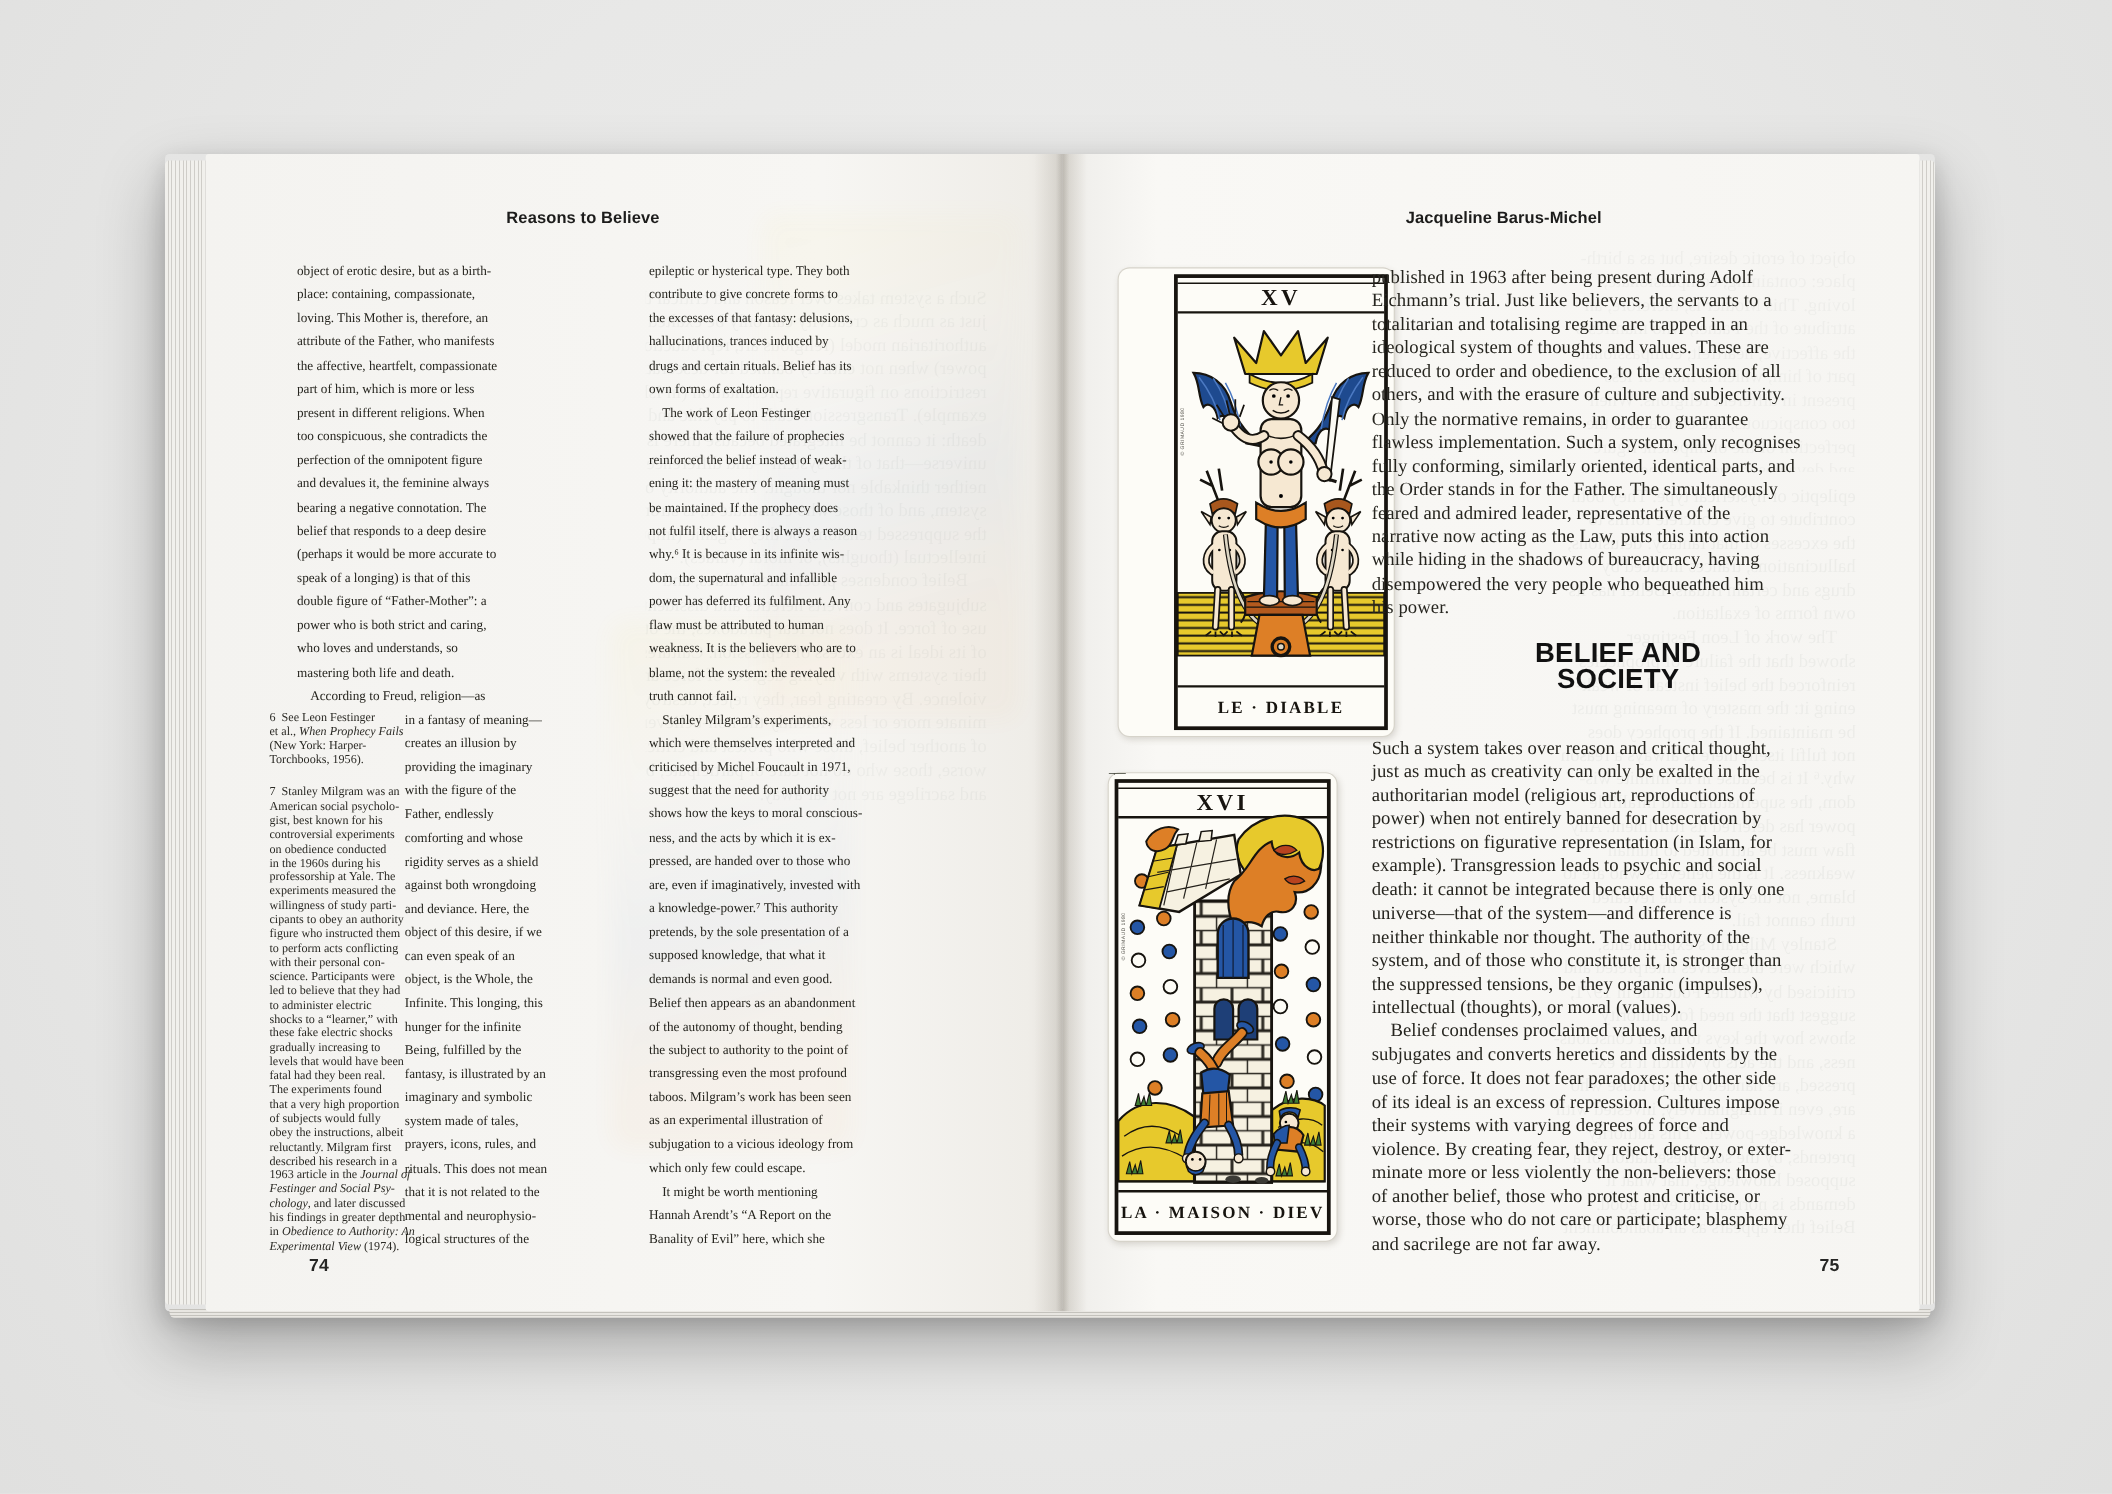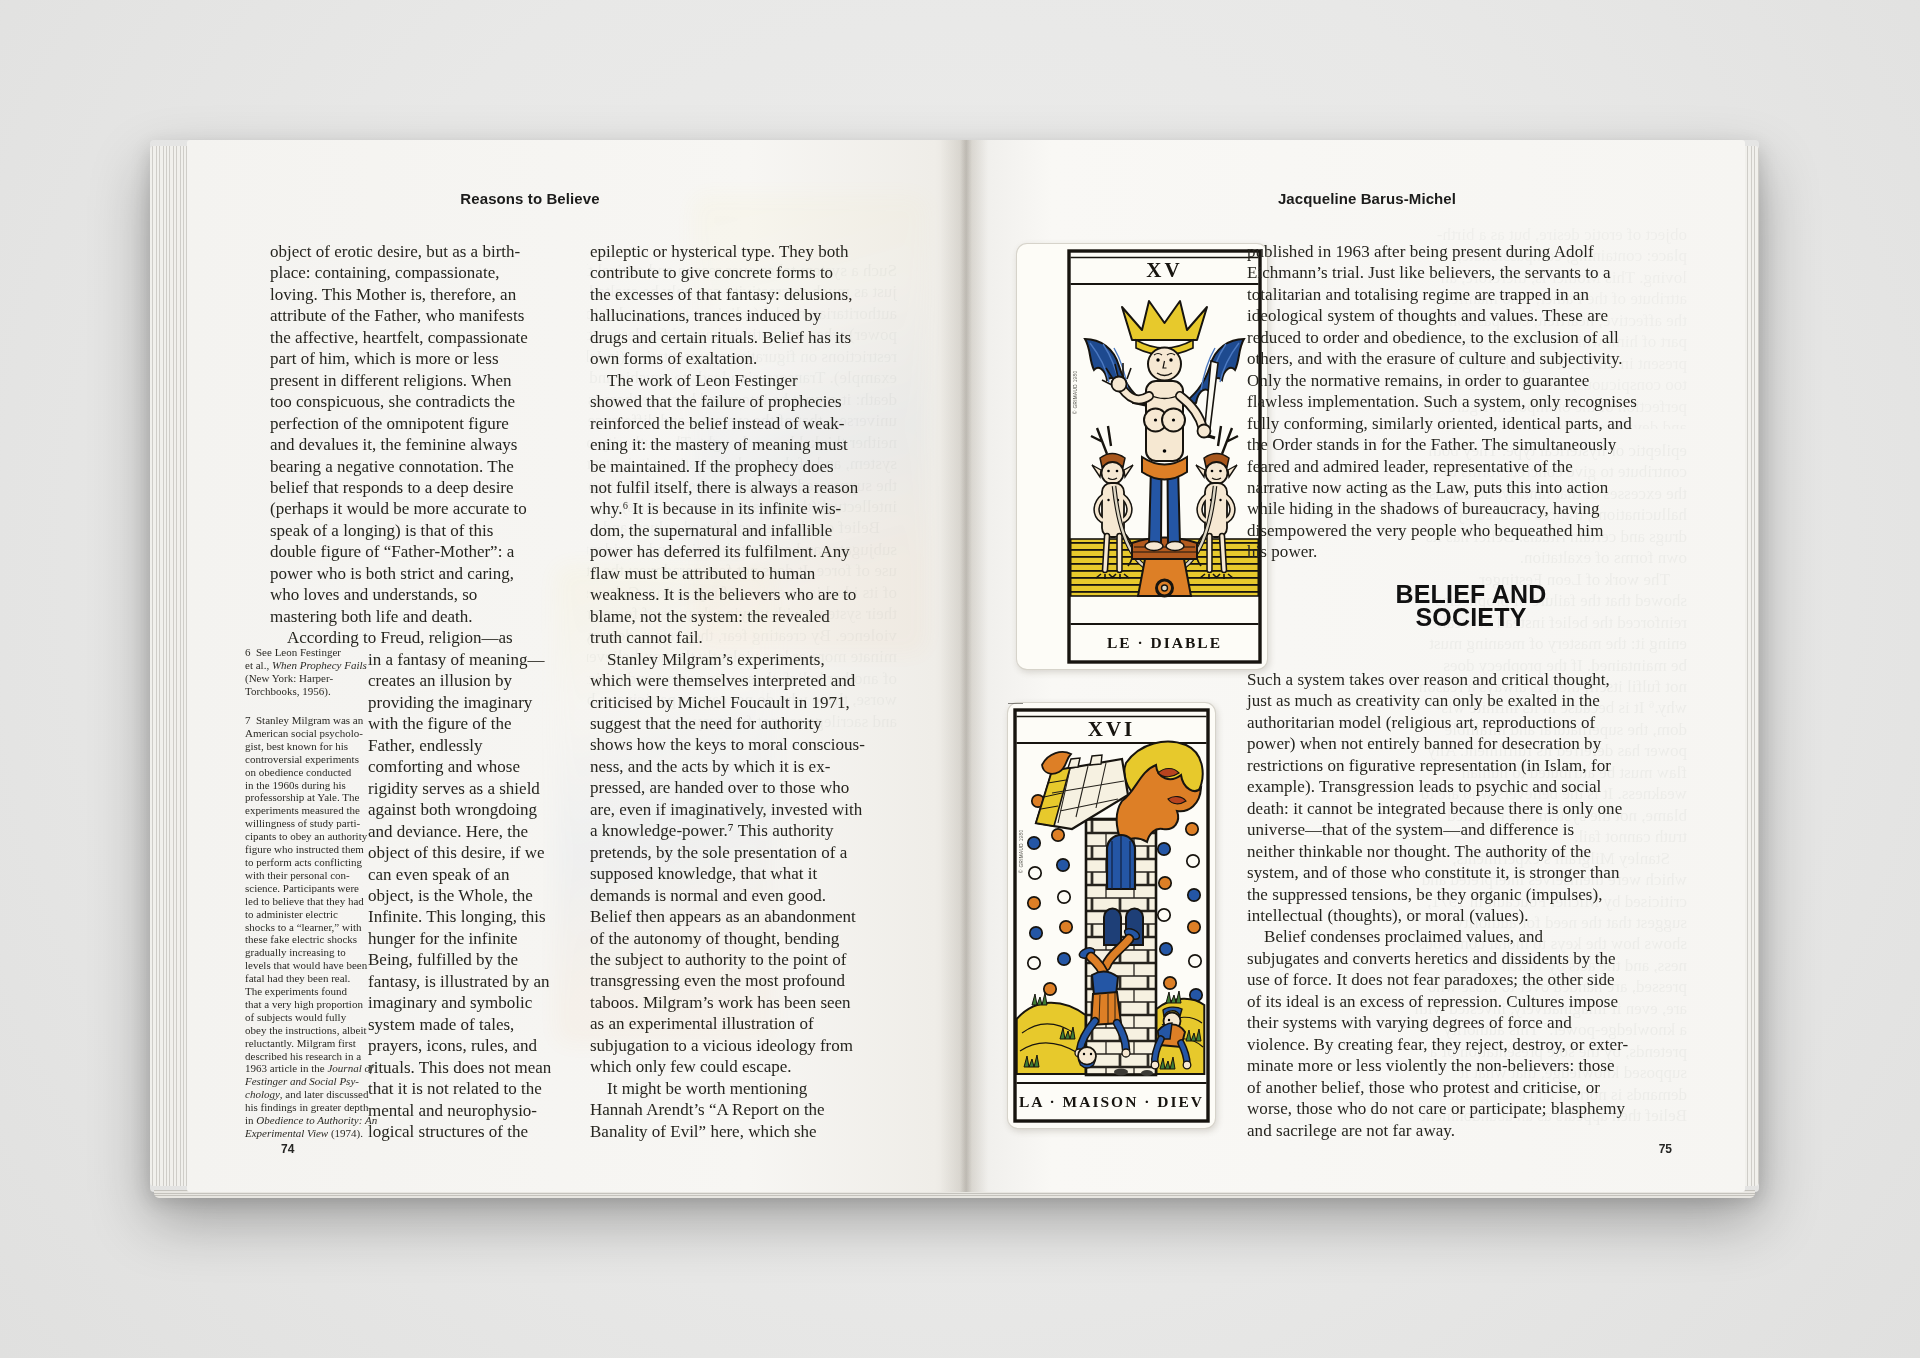--- a/index.html
+++ b/index.html
@@ -16,26 +16,26 @@
         background:repeating-linear-gradient(0deg,#e8e6e1 0 1.6px,#c4c2bc 1.6px 2.6px);border-radius:0 0 5px 5px;}
   .page{position:absolute;top:0;height:1052px;width:779px;}
   .page-left{left:37px;background:linear-gradient(to right,#f4f3f0 0%,#f7f6f3 72%,#efede8 96%,#e3e0da 100%);border-radius:3px 0 0 3px;}
   .page-right{left:816px;background:linear-gradient(to right,#e5e2dc 0%,#f1f0ed 3%,#f9f8f5 11%,#f6f5f2 100%);border-radius:0 3px 3px 0;}
   .spine-seam{position:absolute;left:810px;top:0;width:12px;height:1052px;
         background:linear-gradient(to right,rgba(0,0,0,0) 0%,rgba(60,55,45,.14) 50%,rgba(0,0,0,0) 100%);}
   .running-head{position:absolute;font-family:"Liberation Sans",sans-serif;font-size:15px;font-weight:bold;
         letter-spacing:.1px;color:#1c1c1b;text-align:center;white-space:pre;}
   .rh-left{left:193px;top:50px;width:300px;}
   .rh-right{left:241px;top:50px;width:320px;}
-  .body-text{position:absolute;font-size:17px;line-height:21.45px;white-space:pre;color:#26251f;}
+  .body-text{position:absolute;font-size:12px;line-height:21.45px;white-space:pre;color:#26251f;}
   .rcol-text{font-size:17px;letter-spacing:.05px;font-family:Liberation Serif, serif;}
   .fn{position:absolute;font-size:11px;line-height:12.9px;white-space:pre;color:#2b2a25;}
   .section-head{position:absolute;font-family:"Liberation Sans",sans-serif;font-weight:bold;font-size:25px;
         line-height:23px;letter-spacing:.2px;text-align:center;white-space:pre;color:#111;}
-  .folio{position:absolute;font-family:"Liberation Sans",sans-serif;font-size:12px;font-weight:bold;color:#262624;}
+  .folio{position:absolute;font-family:"Liberation Sans",sans-serif;font-size:16px;font-weight:bold;color:#262624;}
   .folio-left{left:94px;top:1002px;}
   .folio-right{left:660px;top:1002px;width:46px;text-align:right;}
   .card{position:absolute;margin:0;background:#fdfcf7;border-radius:10px;
         box-shadow:0 0 0 1px #d6d3ca, 1.5px 2.5px 7px rgba(70,60,40,.20);}
   .card svg{display:block;width:100%;height:100%;}
   .numeral{font:bold 21px "Liberation Serif",serif;letter-spacing:3px;fill:#17140f;text-anchor:middle;}
   .cardtitle{font:bold 15.5px "Liberation Serif",serif;letter-spacing:2px;fill:#17140f;text-anchor:middle;}
   .credit{font:4.6px "Liberation Sans",sans-serif;fill:#55534c;letter-spacing:.4px;}
   .ghost{position:absolute;white-space:pre;overflow:hidden;pointer-events:none;
         transform:scaleX(-1);color:#41524a;font-size:17px;line-height:21.45px;filter:blur(.5px);}

